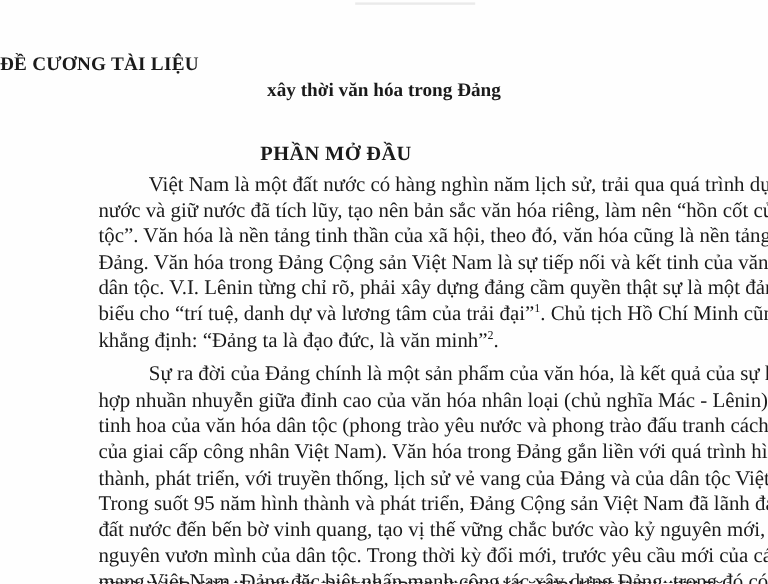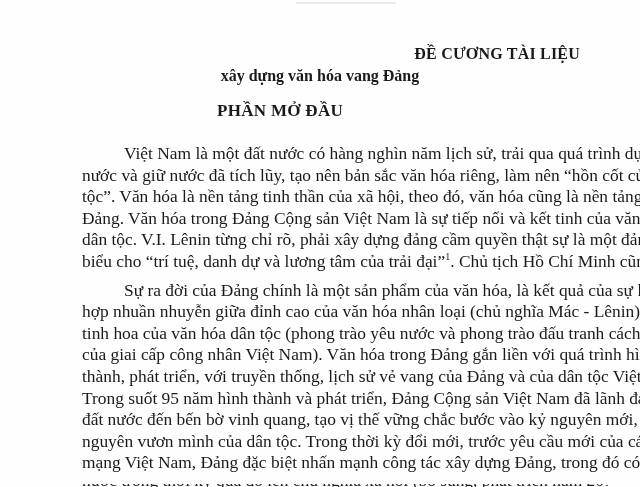--- a/index.html
+++ b/index.html
@@ -18,39 +18,39 @@
     .page {
       position: absolute;
       left: 0; top: 0;
       width: 640px; height: 487px;
       background: #fefefe;
     }
     .doc-title {
       position: absolute;
       left: 0; width: 580px;
       top: 43px;
-      text-align: right;
+      text-align: left;
       font-weight: bold;
       font-size: 16px;
       line-height: 22px;
       letter-spacing: 0.2px;
     }
     .doc-subtitle {
       position: absolute;
       left: 0; width: 640px;
       top: 65px;
       text-align: center;
       font-weight: bold;
       font-size: 16px;
       line-height: 22px;
     }
     .section-heading {
       position: absolute;
       left: 0; width: 560px;
-      top: 99px;
+      top: 116px;
       text-align: center;
       font-weight: bold;
       font-size: 17px;
       line-height: 24px;
       letter-spacing: 0.3px;
     }
     .body {
       position: absolute;
       left: 82px;
       width: 526px;
@@ -101,31 +101,32 @@
       background: #eaeaea;
     }
   </style>
 </head>
 <body>
 
 <div class="page">
   <div class="scan-smudge"></div>
 
   <div class="doc-title">ĐỀ CƯƠNG TÀI LIỆU</div>
-  <div class="doc-subtitle">xây dựng văn hóa vang Đảng</div>
+  <div class="doc-subtitle">xây thời văn hóa trong Đảng</div>
   <div class="section-heading">PHẦN MỞ ĐẦU</div>
 
   <div class="body">
     <div>
       <span class="line indent">Việt Nam là một đất nước có hàng nghìn năm lịch sử, trải qua quá trình dựng</span>
       <span class="line">nước và giữ nước đã tích lũy, tạo nên bản sắc văn hóa riêng, làm nên “hồn cốt của dân</span>
       <span class="line">tộc”. Văn hóa là nền tảng tinh thần của xã hội, theo đó, văn hóa cũng là nền tảng của</span>
       <span class="line">Đảng. Văn hóa trong Đảng Cộng sản Việt Nam là sự tiếp nối và kết tinh của văn hóa</span>
       <span class="line">dân tộc. V.I. Lênin từng chỉ rõ, phải xây dựng đảng cầm quyền thật sự là một đảng tiêu</span>
       <span class="line"><span>biểu cho “trí tuệ, danh dự và lương tâm của trải đại”</span><sup>1</sup><span>. Chủ tịch Hồ Chí Minh cũng</span></span>
+      <span class="line last"><span>khẳng định: “Đảng ta là đạo đức, là văn minh”</span><sup>2</sup><span>.</span></span>
     </div>
     <div class="para-gap"></div>
     <div>
       <span class="line indent">Sự ra đời của Đảng chính là một sản phẩm của văn hóa, là kết quả của sự kết</span>
       <span class="line">hợp nhuần nhuyễn giữa đỉnh cao của văn hóa nhân loại (chủ nghĩa Mác - Lênin) với</span>
       <span class="line">tinh hoa của văn hóa dân tộc (phong trào yêu nước và phong trào đấu tranh cách mạng</span>
       <span class="line">của giai cấp công nhân Việt Nam). Văn hóa trong Đảng gắn liền với quá trình hình</span>
       <span class="line">thành, phát triển, với truyền thống, lịch sử vẻ vang của Đảng và của dân tộc Việt Nam.</span>
       <span class="line">Trong suốt 95 năm hình thành và phát triển, Đảng Cộng sản Việt Nam đã lãnh đạo đưa</span>
       <span class="line">đất nước đến bến bờ vinh quang, tạo vị thế vững chắc bước vào kỷ nguyên mới, kỷ</span>

